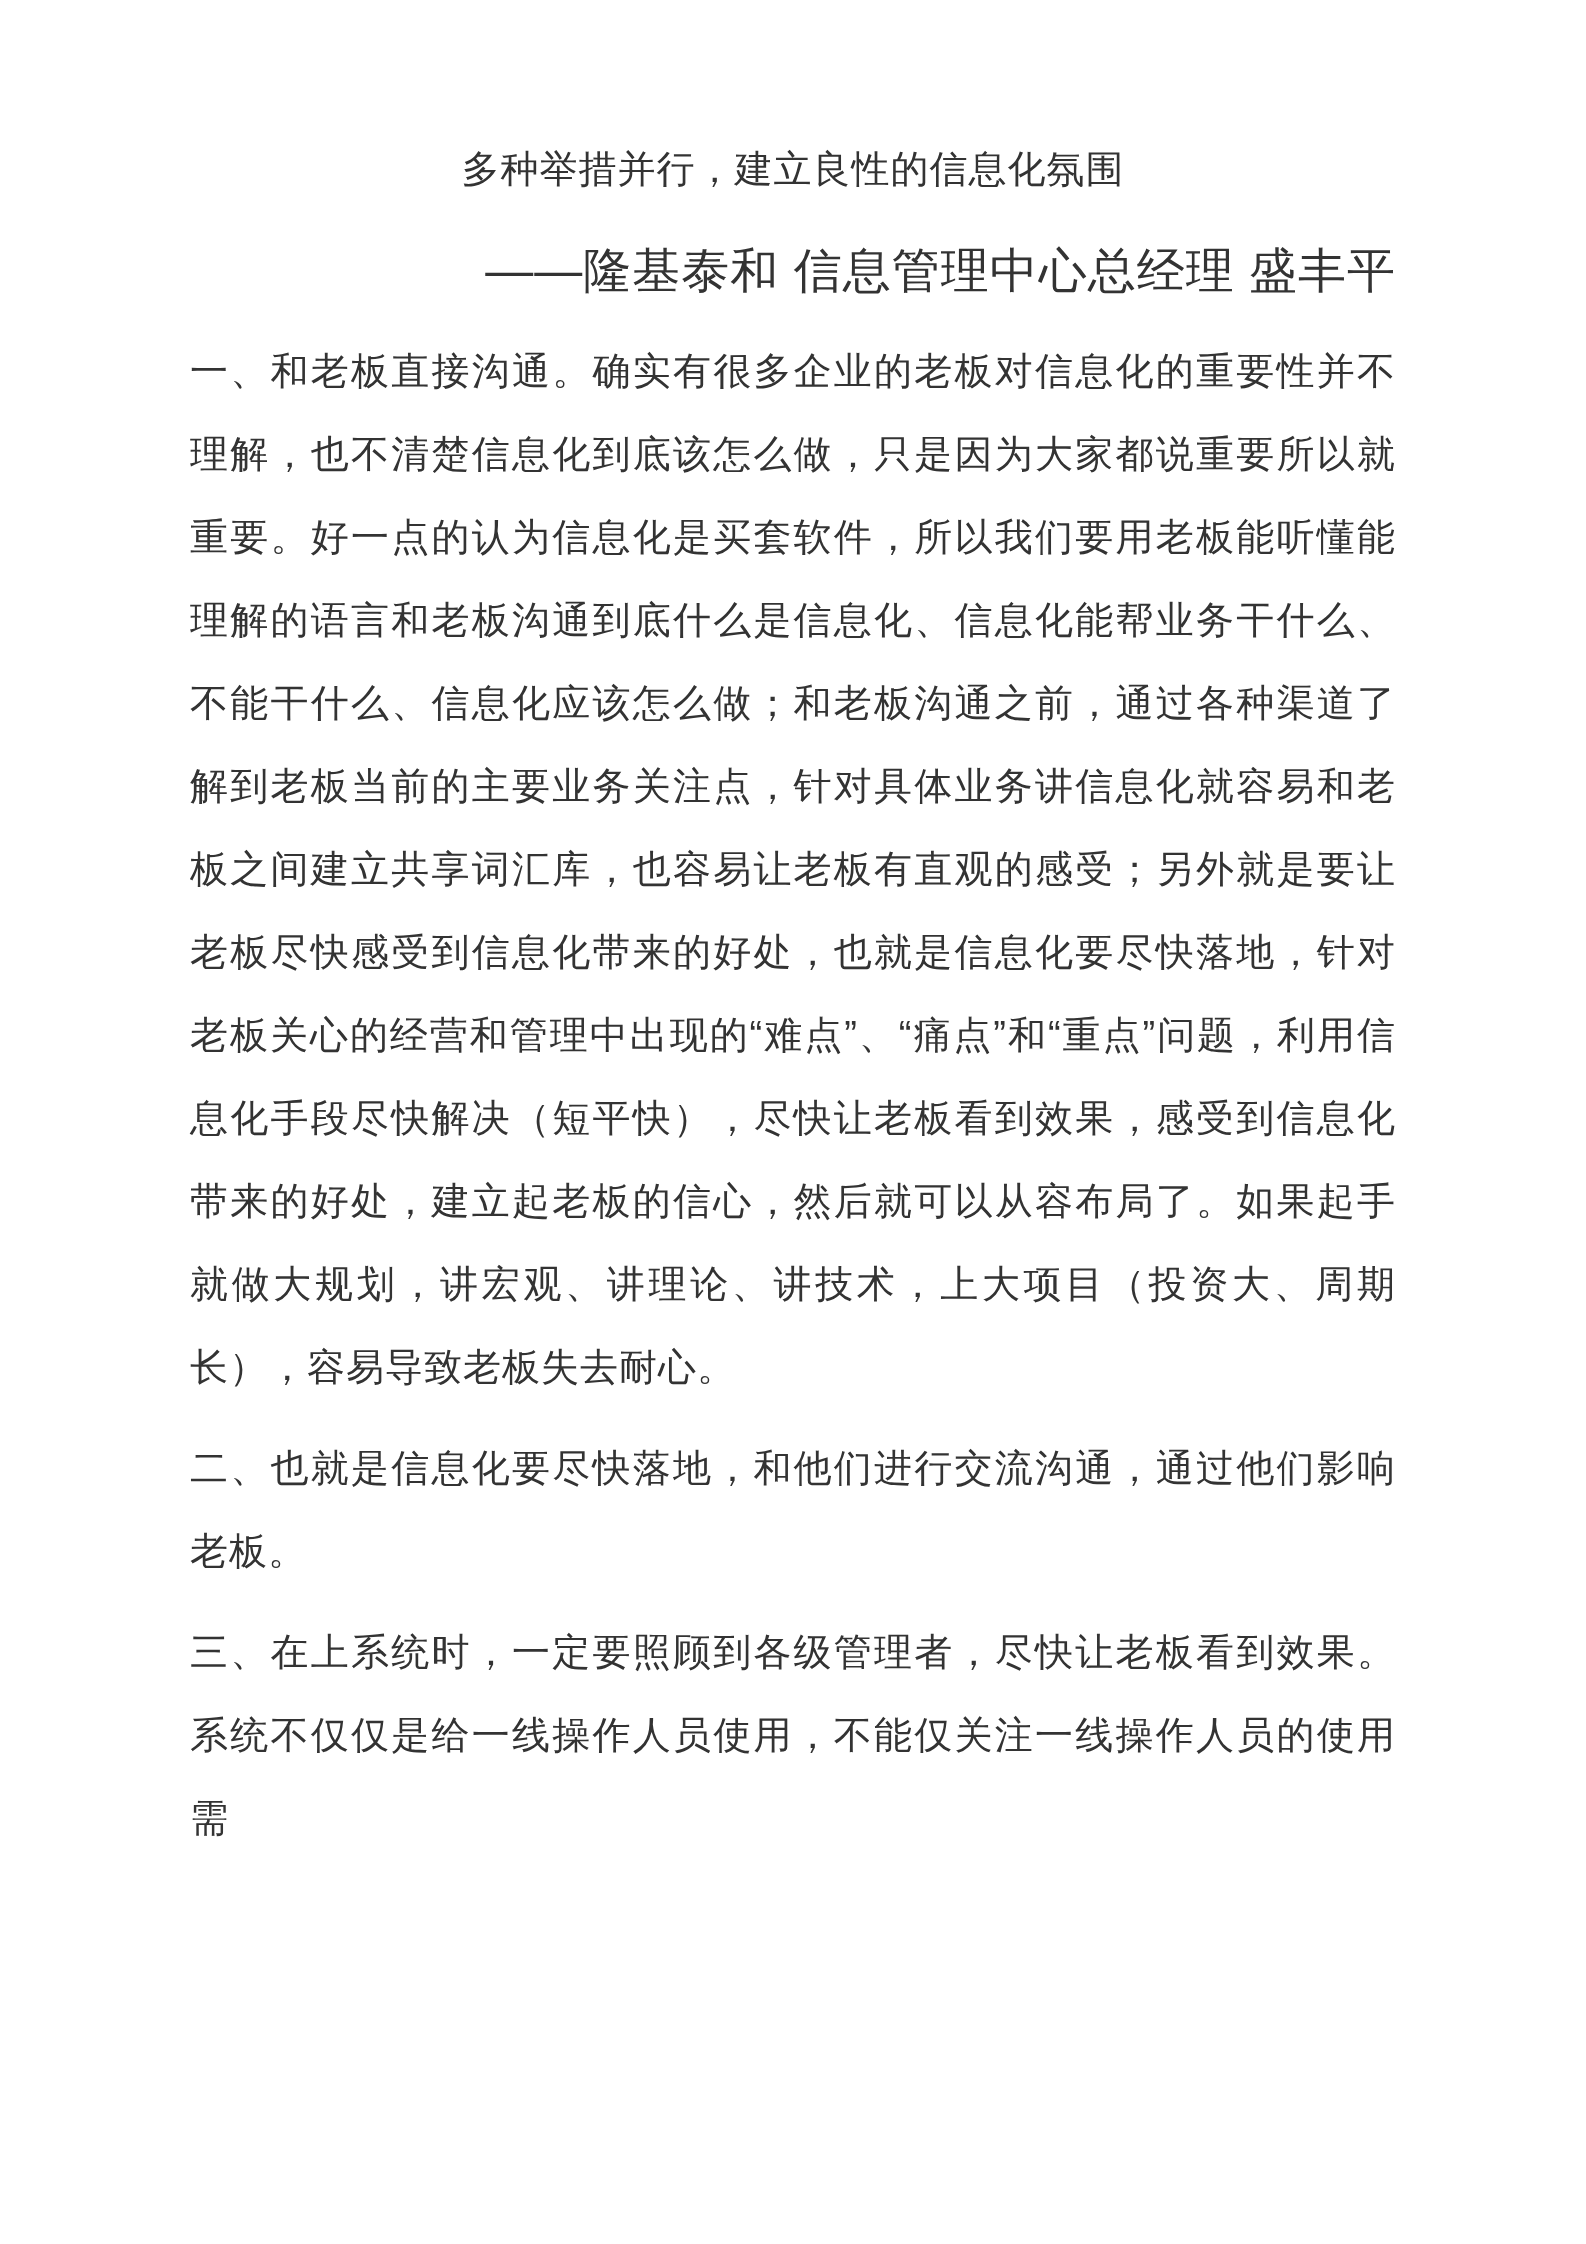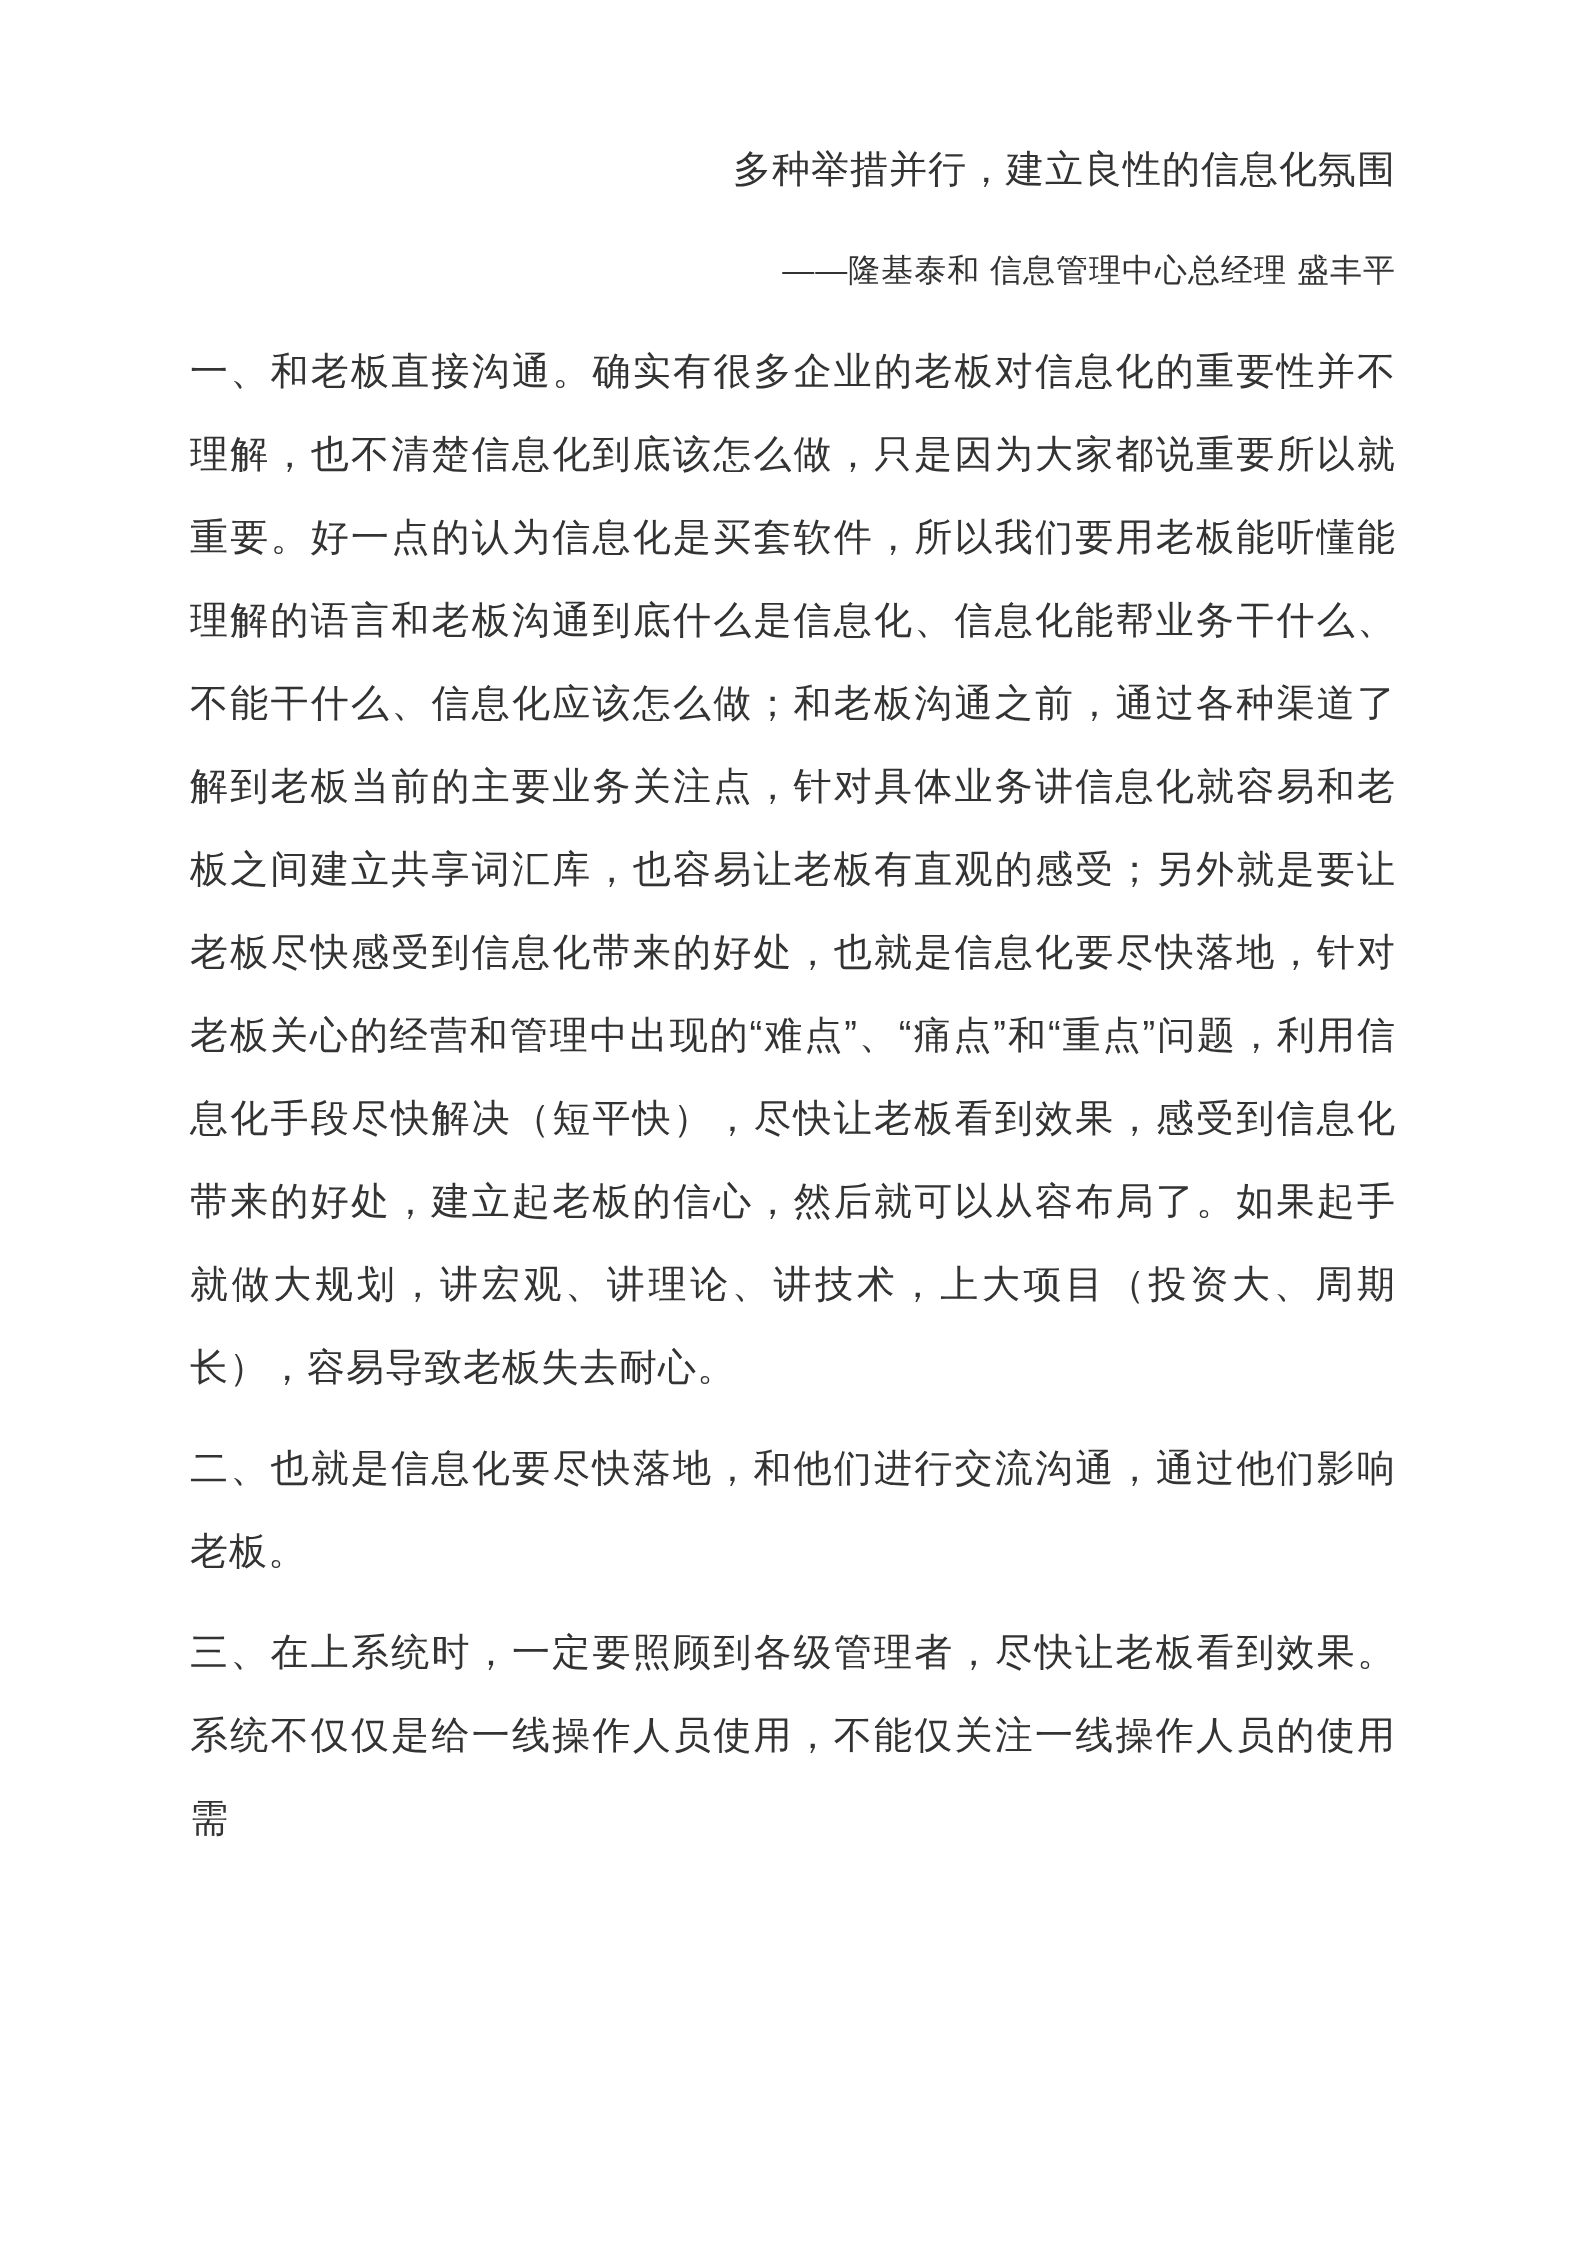--- a/index.html
+++ b/index.html
@@ -18,27 +18,27 @@
     margin: 0 auto;
     background: #ffffff;
     overflow: hidden;
     box-sizing: border-box;
     padding: 128px 190px 60px 190px;
   }
   .doc-title {
     font-size: 38px;
     line-height: 83px;
     letter-spacing: 1px;
-    text-align: right;
+    text-align: center;
     margin: 0 0 18px 0;
     font-weight: 400;
     color: #333333;
   }
   .doc-byline {
-    font-size: 32px;
+    font-size: 48px;
     line-height: 83px;
     letter-spacing: 1px;
     text-align: right;
     margin: 0 0 18px 0;
     color: #333333;
   }
   .doc-paragraph {
     font-size: 38px;
     line-height: 83px;
     letter-spacing: 1px;

